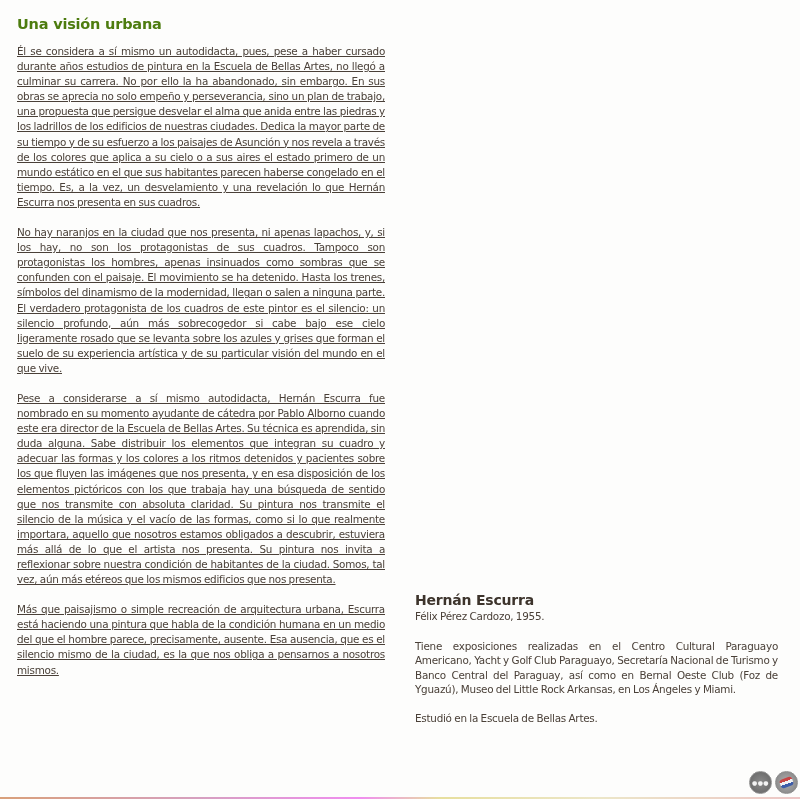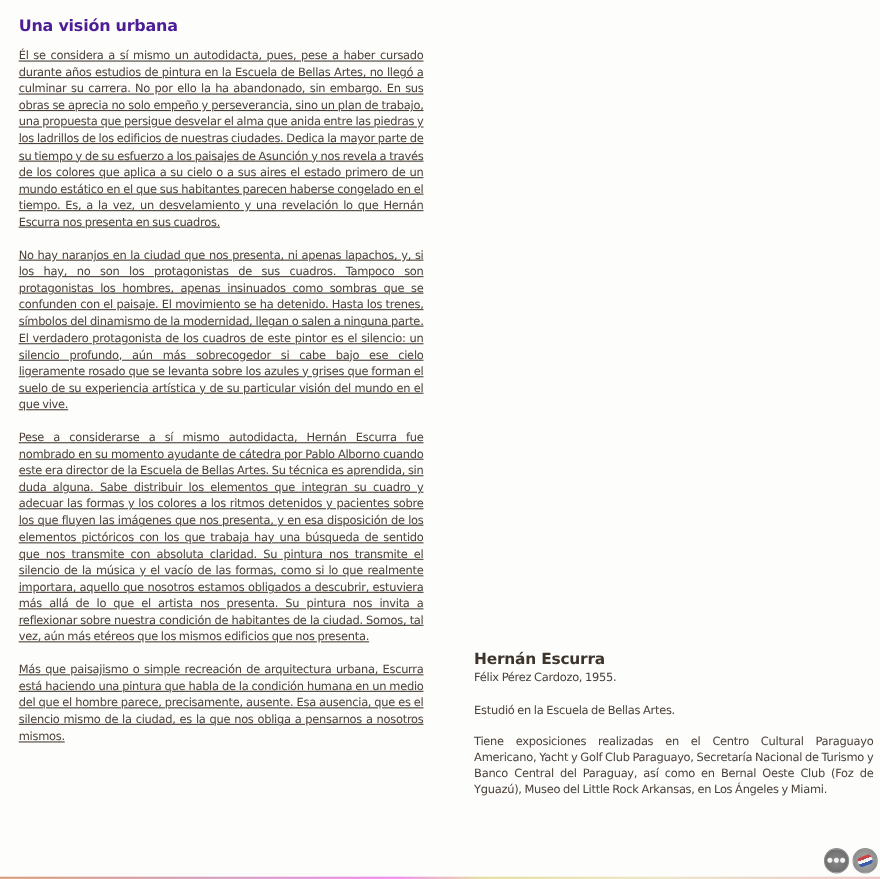--- a/index.html
+++ b/index.html
@@ -4,38 +4,38 @@
 <style>
   html, body { margin: 0; padding: 0; }
   body {
     width: 800px; height: 799px; position: relative; overflow: hidden;
     background: #fdfdfc;
     font-family: "DejaVu Sans", sans-serif;
     color: #4a4038;
   }
   .title {
     position: absolute; left: 17px; top: 16px;
-    font-size: 14.5px; font-weight: bold; color: #4c1d95;
+    font-size: 14.5px; font-weight: bold; color: #4d7c0f;
     letter-spacing: -0.2px; margin: 0;
   }
   .left-col {
     position: absolute; left: 17px; top: 44px; width: 368px;
   }
   .para {
     margin: 0 0 15px 0;
     font-size: 10.4px; line-height: 15.1px;
     text-align: justify; letter-spacing: -0.25px;
     word-spacing: -0.5px;
     text-decoration: underline;
   }
   .signature {
     margin-top: 0; font-size: 10.4px; line-height: 15px; letter-spacing: -0.25px;
   }
   .right-col {
-    position: absolute; left: 431px; top: 592px; width: 363px;
+    position: absolute; left: 415px; top: 592px; width: 363px;
   }
   .artist-name {
     font-size: 14px; font-weight: bold; color: #3d342c; margin: 0; line-height: 17px;
     letter-spacing: -0.2px;
   }
   .rpara {
     margin: 0 0 14px 0; font-size: 10.4px; line-height: 14.5px;
     text-align: justify; letter-spacing: -0.25px; word-spacing: -0.5px;
   }
   .rpara.first { margin-bottom: 15px; }
@@ -65,22 +65,22 @@
 <div class="left-col">
   <p class="para">Él se considera a sí mismo un autodidacta, pues, pese a haber cursado durante años estudios de pintura en la Escuela de Bellas Artes, no llegó a culminar su carrera. No por ello la ha abandonado, sin embargo. En sus obras se aprecia no solo empeño y perseverancia, sino un plan de trabajo, una propuesta que persigue desvelar el alma que anida entre las piedras y los ladrillos de los edificios de nuestras ciudades. Dedica la mayor parte de su tiempo y de su esfuerzo a los paisajes de Asunción y nos revela a través de los colores que aplica a su cielo o a sus aires el estado primero de un mundo estático en el que sus habitantes parecen haberse congelado en el tiempo. Es, a la vez, un desvelamiento y una revelación lo que Hernán Escurra nos presenta en sus cuadros.</p>
   <p class="para">No hay naranjos en la ciudad que nos presenta, ni apenas lapachos, y, si los hay, no son los protagonistas de sus cuadros. Tampoco son protagonistas los hombres, apenas insinuados como sombras que se confunden con el paisaje. El movimiento se ha detenido. Hasta los trenes, símbolos del dinamismo de la modernidad, llegan o salen a ninguna parte. El verdadero protagonista de los cuadros de este pintor es el silencio: un silencio profundo, aún más sobrecogedor si cabe bajo ese cielo ligeramente rosado que se levanta sobre los azules y grises que forman el suelo de su experiencia artística y de su particular visión del mundo en el que vive.</p>
   <p class="para">Pese a considerarse a sí mismo autodidacta, Hernán Escurra fue nombrado en su momento ayudante de cátedra por Pablo Alborno cuando este era director de la Escuela de Bellas Artes. Su técnica es aprendida, sin duda alguna. Sabe distribuir los elementos que integran su cuadro y adecuar las formas y los colores a los ritmos detenidos y pacientes sobre los que fluyen las imágenes que nos presenta, y en esa disposición de los elementos pictóricos con los que trabaja hay una búsqueda de sentido que nos transmite con absoluta claridad. Su pintura nos transmite el silencio de la música y el vacío de las formas, como si lo que realmente importara, aquello que nosotros estamos obligados a descubrir, estuviera más allá de lo que el artista nos presenta. Su pintura nos invita a reflexionar sobre nuestra condición de habitantes de la ciudad. Somos, tal vez, aún más etéreos que los mismos edificios que nos presenta.</p>
   <p class="para">Más que paisajismo o simple recreación de arquitectura urbana, Escurra está haciendo una pintura que habla de la condición humana en un medio del que el hombre parece, precisamente, ausente. Esa ausencia, que es el silencio mismo de la ciudad, es la que nos obliga a pensarnos a nosotros mismos.</p>
 </div>
 
 <div class="right-col">
   <h2 class="artist-name">Hernán Escurra</h2>
   <p class="rpara first">Félix Pérez Cardozo, 1955.</p>
+  <p class="rpara">Tiene exposiciones realizadas en el Centro Cultural Paraguayo Americano, Yacht y Golf Club Paraguayo, Secretaría Nacional de Turismo y Banco Central del Paraguay, así como en Bernal Oeste Club (Foz de Yguazú), Museo del Little Rock Arkansas, en Los Ángeles y Miami.</p>
   <p class="rpara">Estudió en la Escuela de Bellas Artes.</p>
-  <p class="rpara">Tiene exposiciones realizadas en el Centro Cultural Paraguayo Americano, Yacht y Golf Club Paraguayo, Secretaría Nacional de Turismo y Banco Central del Paraguay, así como en Bernal Oeste Club (Foz de Yguazú), Museo del Little Rock Arkansas, en Los Ángeles y Miami.</p>
 </div>
 
 <div class="logo logo-1">
   <span class="dots">●●●</span>
 </div>
 <div class="logo logo-2">
   <span class="flag"></span>
 </div>
 
 <div class="bottom-bar"></div>

